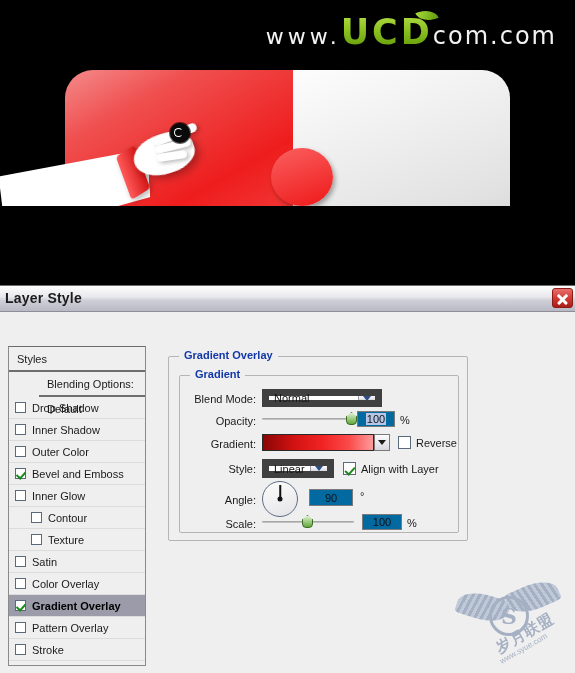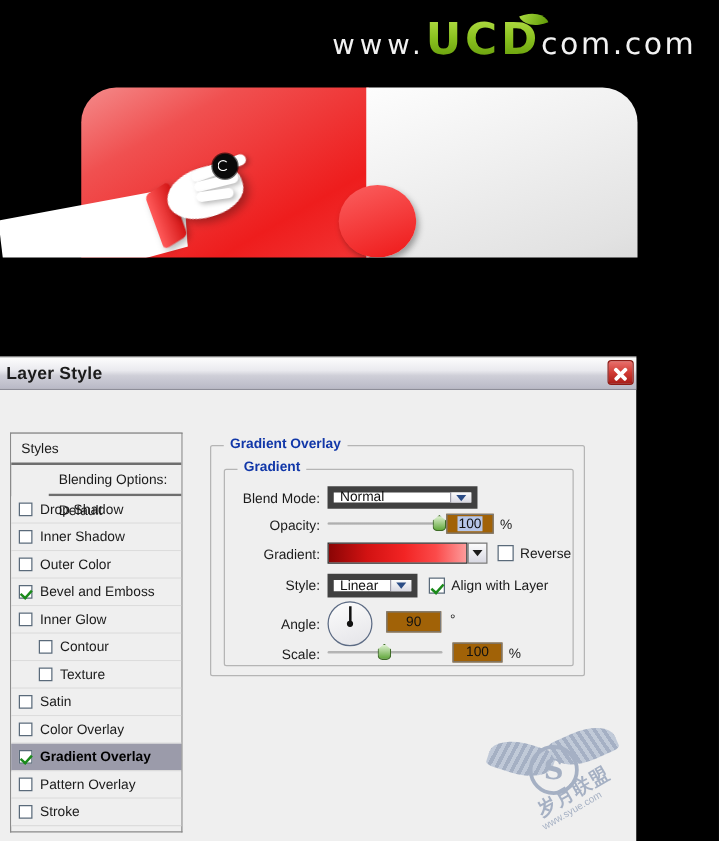--- a/index.html
+++ b/index.html
@@ -90,21 +90,21 @@
     position:absolute; left:170px; top:-5px; width:20px; height:20px;
     background:#0a0a0a; border-radius:50%;
     box-shadow: 0 0 0 1px rgba(0,0,0,.6);
   }
   .dot:after {
     content:""; position:absolute; left:4px; top:5px; width:7px; height:7px;
     border:1.5px solid #fff; border-radius:50%; border-right-color:transparent;
   }
 
   
-  #dlg { position:absolute; left:0; top:285px; width:509px; height:388px;
+  #dlg { position:absolute; left:0; top:285px; width:575px; height:388px;
          background:#efefef; border-top:1px solid #6b6b6b; }
 
   .titlebar {
     position:relative; height:26px;
     background:linear-gradient(180deg,#fdfdfd 0%,#e9e9ee 42%,#cfcfd8 58%,#b9b9c6 100%);
     border-bottom:1px solid #8d8d98;
   }
   .titlebar .ttl {
     position:absolute; left:5px; top:4px; font-size:14px; font-weight:bold;
     color:#1b1b1b; letter-spacing:.2px;
@@ -164,36 +164,36 @@
     font-size:11px; font-weight:bold; color:#1137a8;
   }
   .grp-inner {
     position:absolute; left:10px; top:18px; width:280px; height:158px;
     border:1px solid #b5b5b5; border-radius:2px;
   }
 
   .lbl { position:absolute; font-size:11px; color:#1a1a1a; text-align:right; }
 
   .sel-box {
-    position:absolute; background:#fff; border:5px solid #404040;
+    position:absolute; background:#fff; border:7px solid #404040;
     font-size:11px; color:#111; display:flex; align-items:center;
     padding-left:5px; cursor:pointer;
   }
   .sel-arrow {
     position:absolute; right:0; top:0; bottom:0; width:17px;
     background:linear-gradient(180deg,#fcfcfc,#d8d8e2);
     border-left:1px solid #9a9aa8; display:flex; align-items:center; justify-content:center;
   }
   .sel-arrow i {
     width:0;height:0;border-left:4px solid transparent;border-right:4px solid transparent;
     border-top:5px solid #2b4c86; display:block;
   }
 
   .txt-box {
-    position:absolute; background:#a16207; border:1px solid #7a7a7a;
+    position:absolute; background:#0369a1; border:1px solid #7a7a7a;
     font-size:11px; color:#111; display:flex; align-items:center; justify-content:center;
     cursor:text;
   }
   .txt-box span.hl { background:#b6c6e8; padding:0 1px; }
 
   .slider { position:absolute; height:14px; cursor:pointer; }
   .slider .track { position:absolute; left:0; right:0; top:6px; height:2px;
     background:linear-gradient(180deg,#9a9a9a,#cfcfcf); border-radius:1px; }
   .slider .thumb {
     position:absolute; top:0; width:11px; height:13px;

